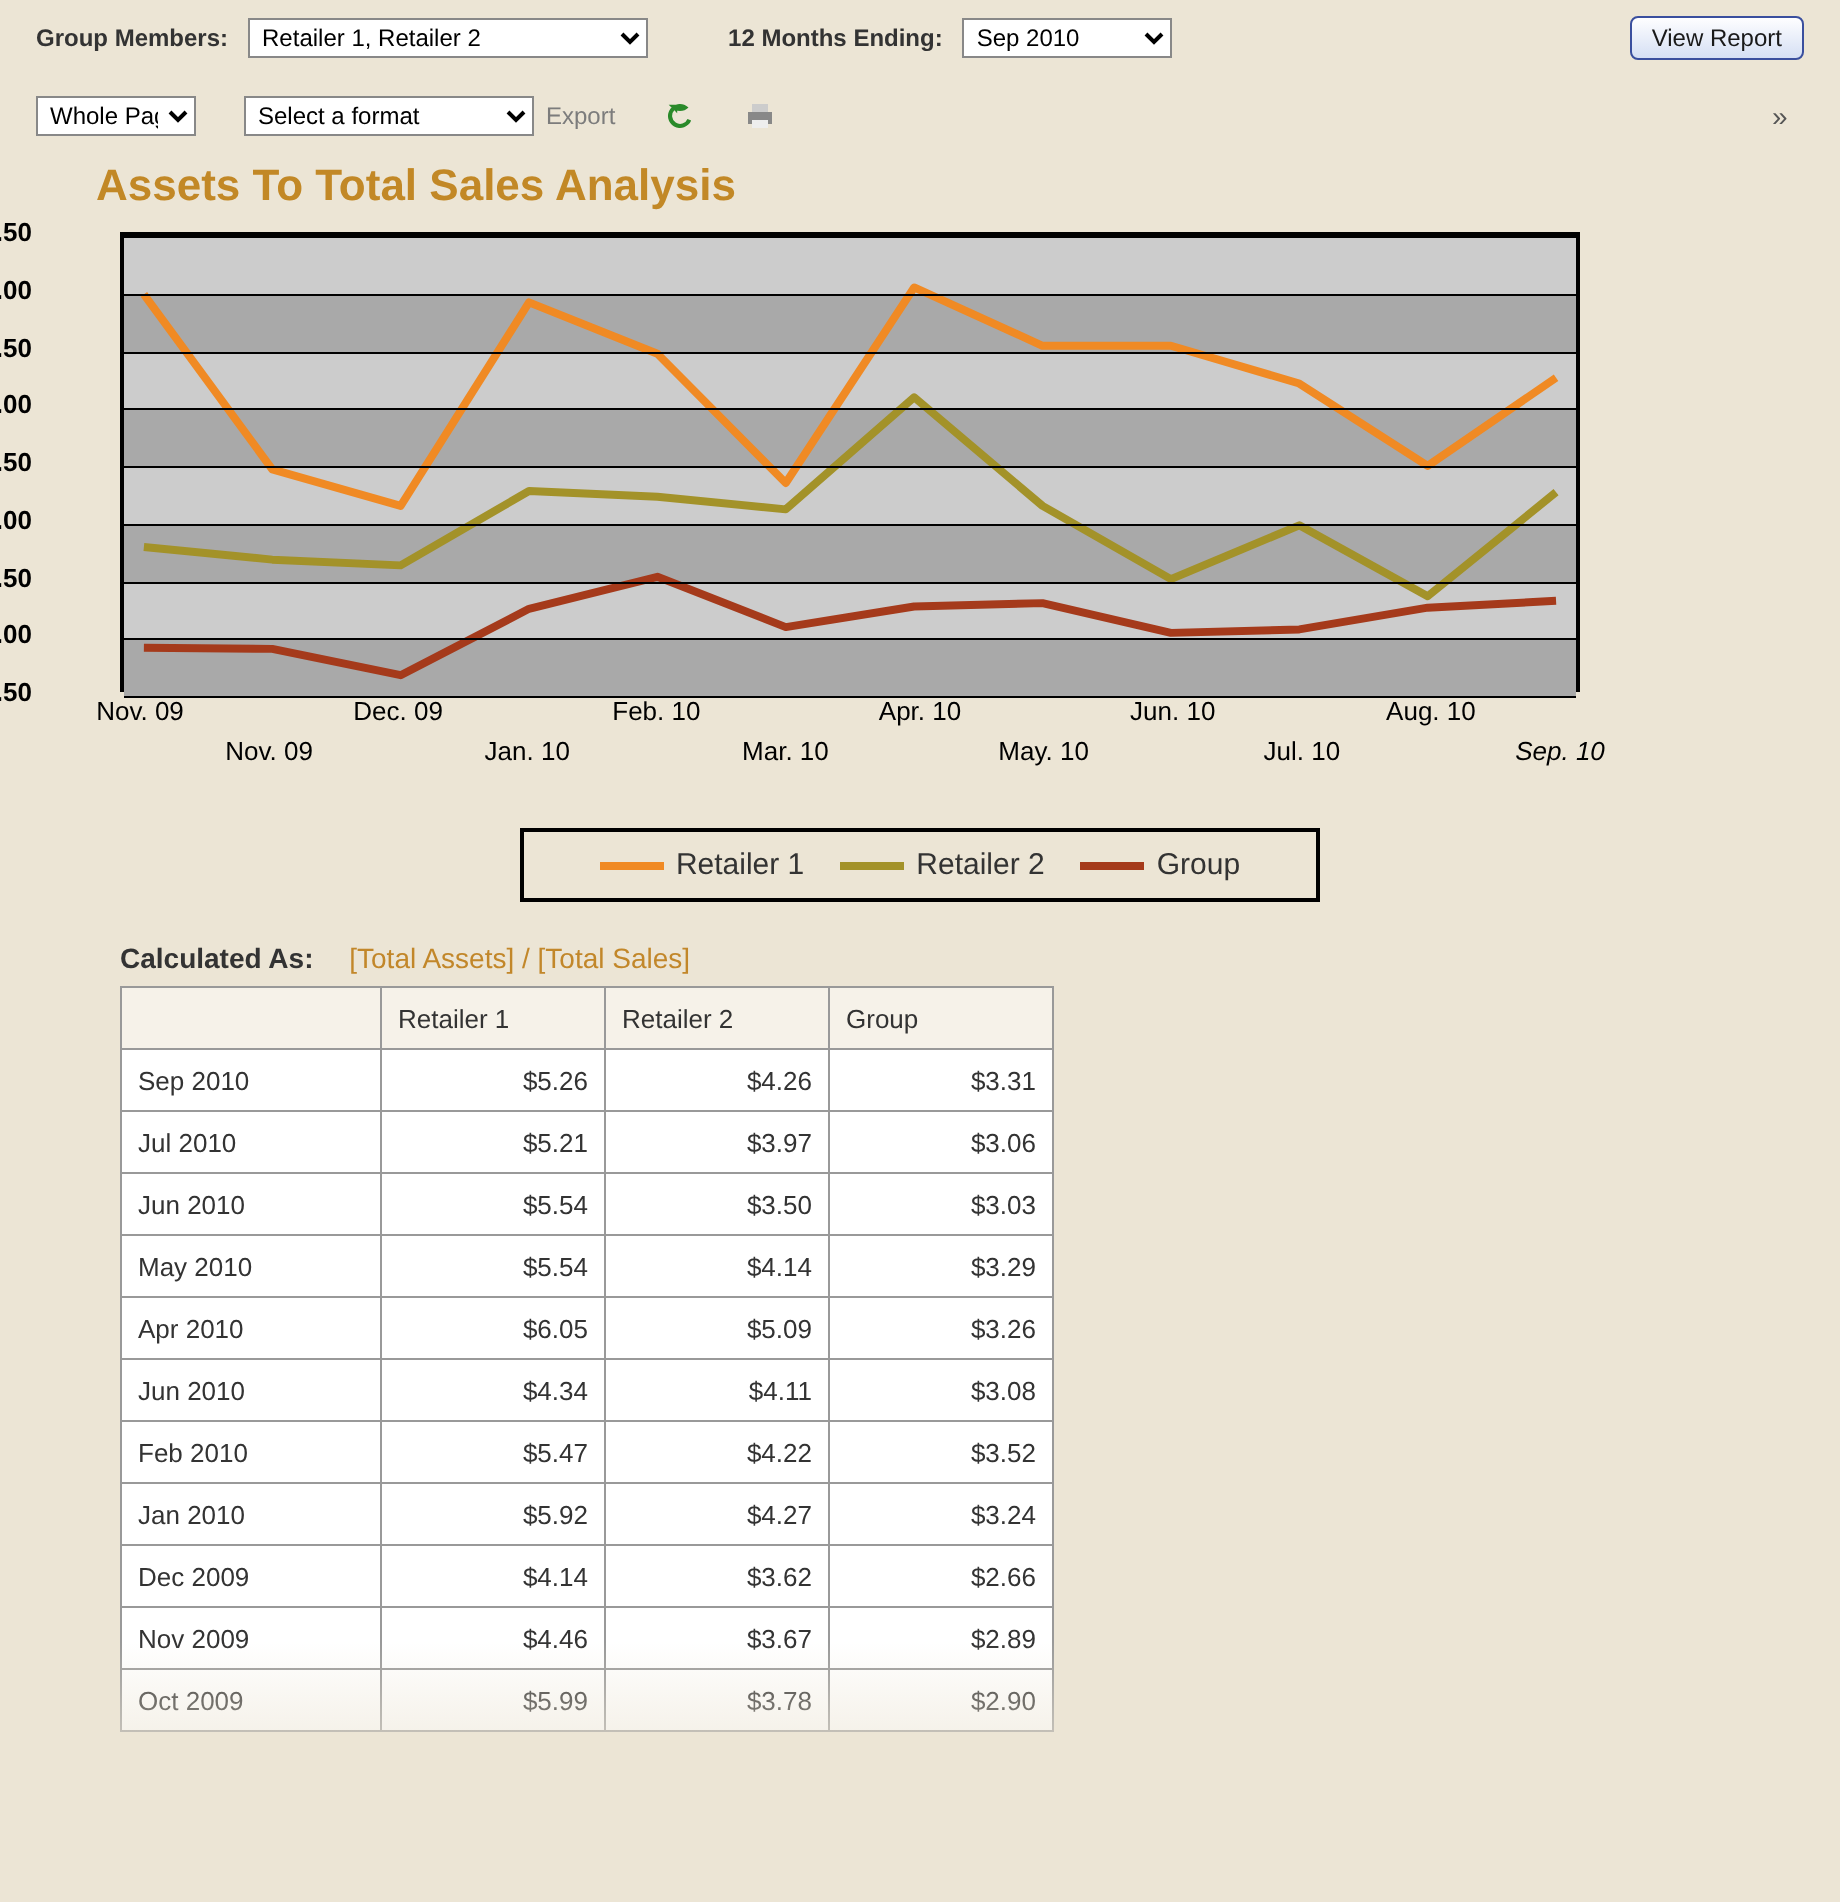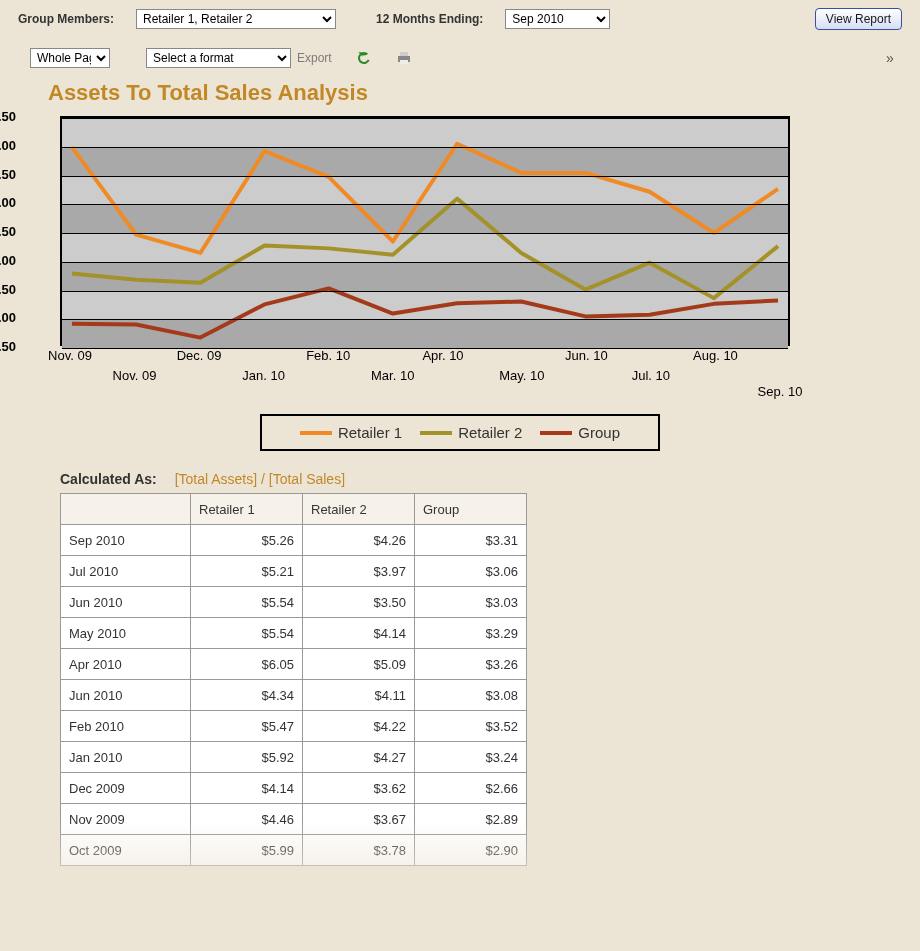--- a/index.html
+++ b/index.html
@@ -19,21 +19,20 @@
     align-items:center;
     padding: 8px 18px 4px 18px;
   }
   .toolbar-1 .label { font-weight: bold; margin-right: 10px; }
   .select-box {
     border:1px solid #888;
     background:#fff;
     font-size:12px;
     padding:1px 2px;
     height:20px;
-    margin-left:12px;
   }
   #group-members-select { width: 200px; margin-right: 40px;}
   #months-ending-select { width: 105px; }
   .spacer { flex:1; }
   .view-report-btn {
     border:1px solid #3a4f9e;
     background:linear-gradient(#fefeff,#d5dff4);
     border-radius:4px;
     font-size:12px;
     padding: 3px 10px;
@@ -214,26 +213,26 @@
       <div class="gridline" style="top: 230px;"></div>
     </div>
 </div>
 <div class="xaxis-container" id="xaxis">
     <div class="xtick" style="left: 10px; top: 2px;">Nov. 09</div>
     <div class="xtick row2" style="left: 74.5455px; top: 22px; text-align: right;">Nov. 09</div>
     <div class="xtick" style="left: 139.091px; top: 2px;">Dec. 09</div>
     <div class="xtick row2" style="left: 203.636px; top: 22px;">Jan. 10</div>
     <div class="xtick" style="left: 268.182px; top: 2px;">Feb. 10</div>
     <div class="xtick row2" style="left: 332.727px; top: 22px;">Mar. 10</div>
-    <div class="xtick" style="left: 383px; top: 2px;">Apr. 10</div>
+    <div class="xtick" style="left: 400px; top: 2px;">Apr. 10</div>
     <div class="xtick row2" style="left: 461.818px; top: 22px;">May. 10</div>
     <div class="xtick" style="left: 526.364px; top: 2px;">Jun. 10</div>
     <div class="xtick row2" style="left: 590.909px; top: 22px;">Jul. 10</div>
     <div class="xtick" style="left: 655.455px; top: 2px;">Aug. 10</div>
-    <div class="xtick row2" style="left: 720px; top: 38px;">Sep. 10</div>
+    <div class="xtick row2" style="left: 720px; top: 22px; font-style: italic;">Sep. 10</div>
   </div>
 
 <div class="legend">
   <div class="legend-item">
     <span class="legend-line" id="leg1" style="background: rgb(240, 138, 36);"></span>
     <span>Retailer 1</span>
   </div>
   <div class="legend-item">
     <span class="legend-line" id="leg2" style="background: rgb(163, 146, 41);"></span>
     <span>Retailer 2</span>

